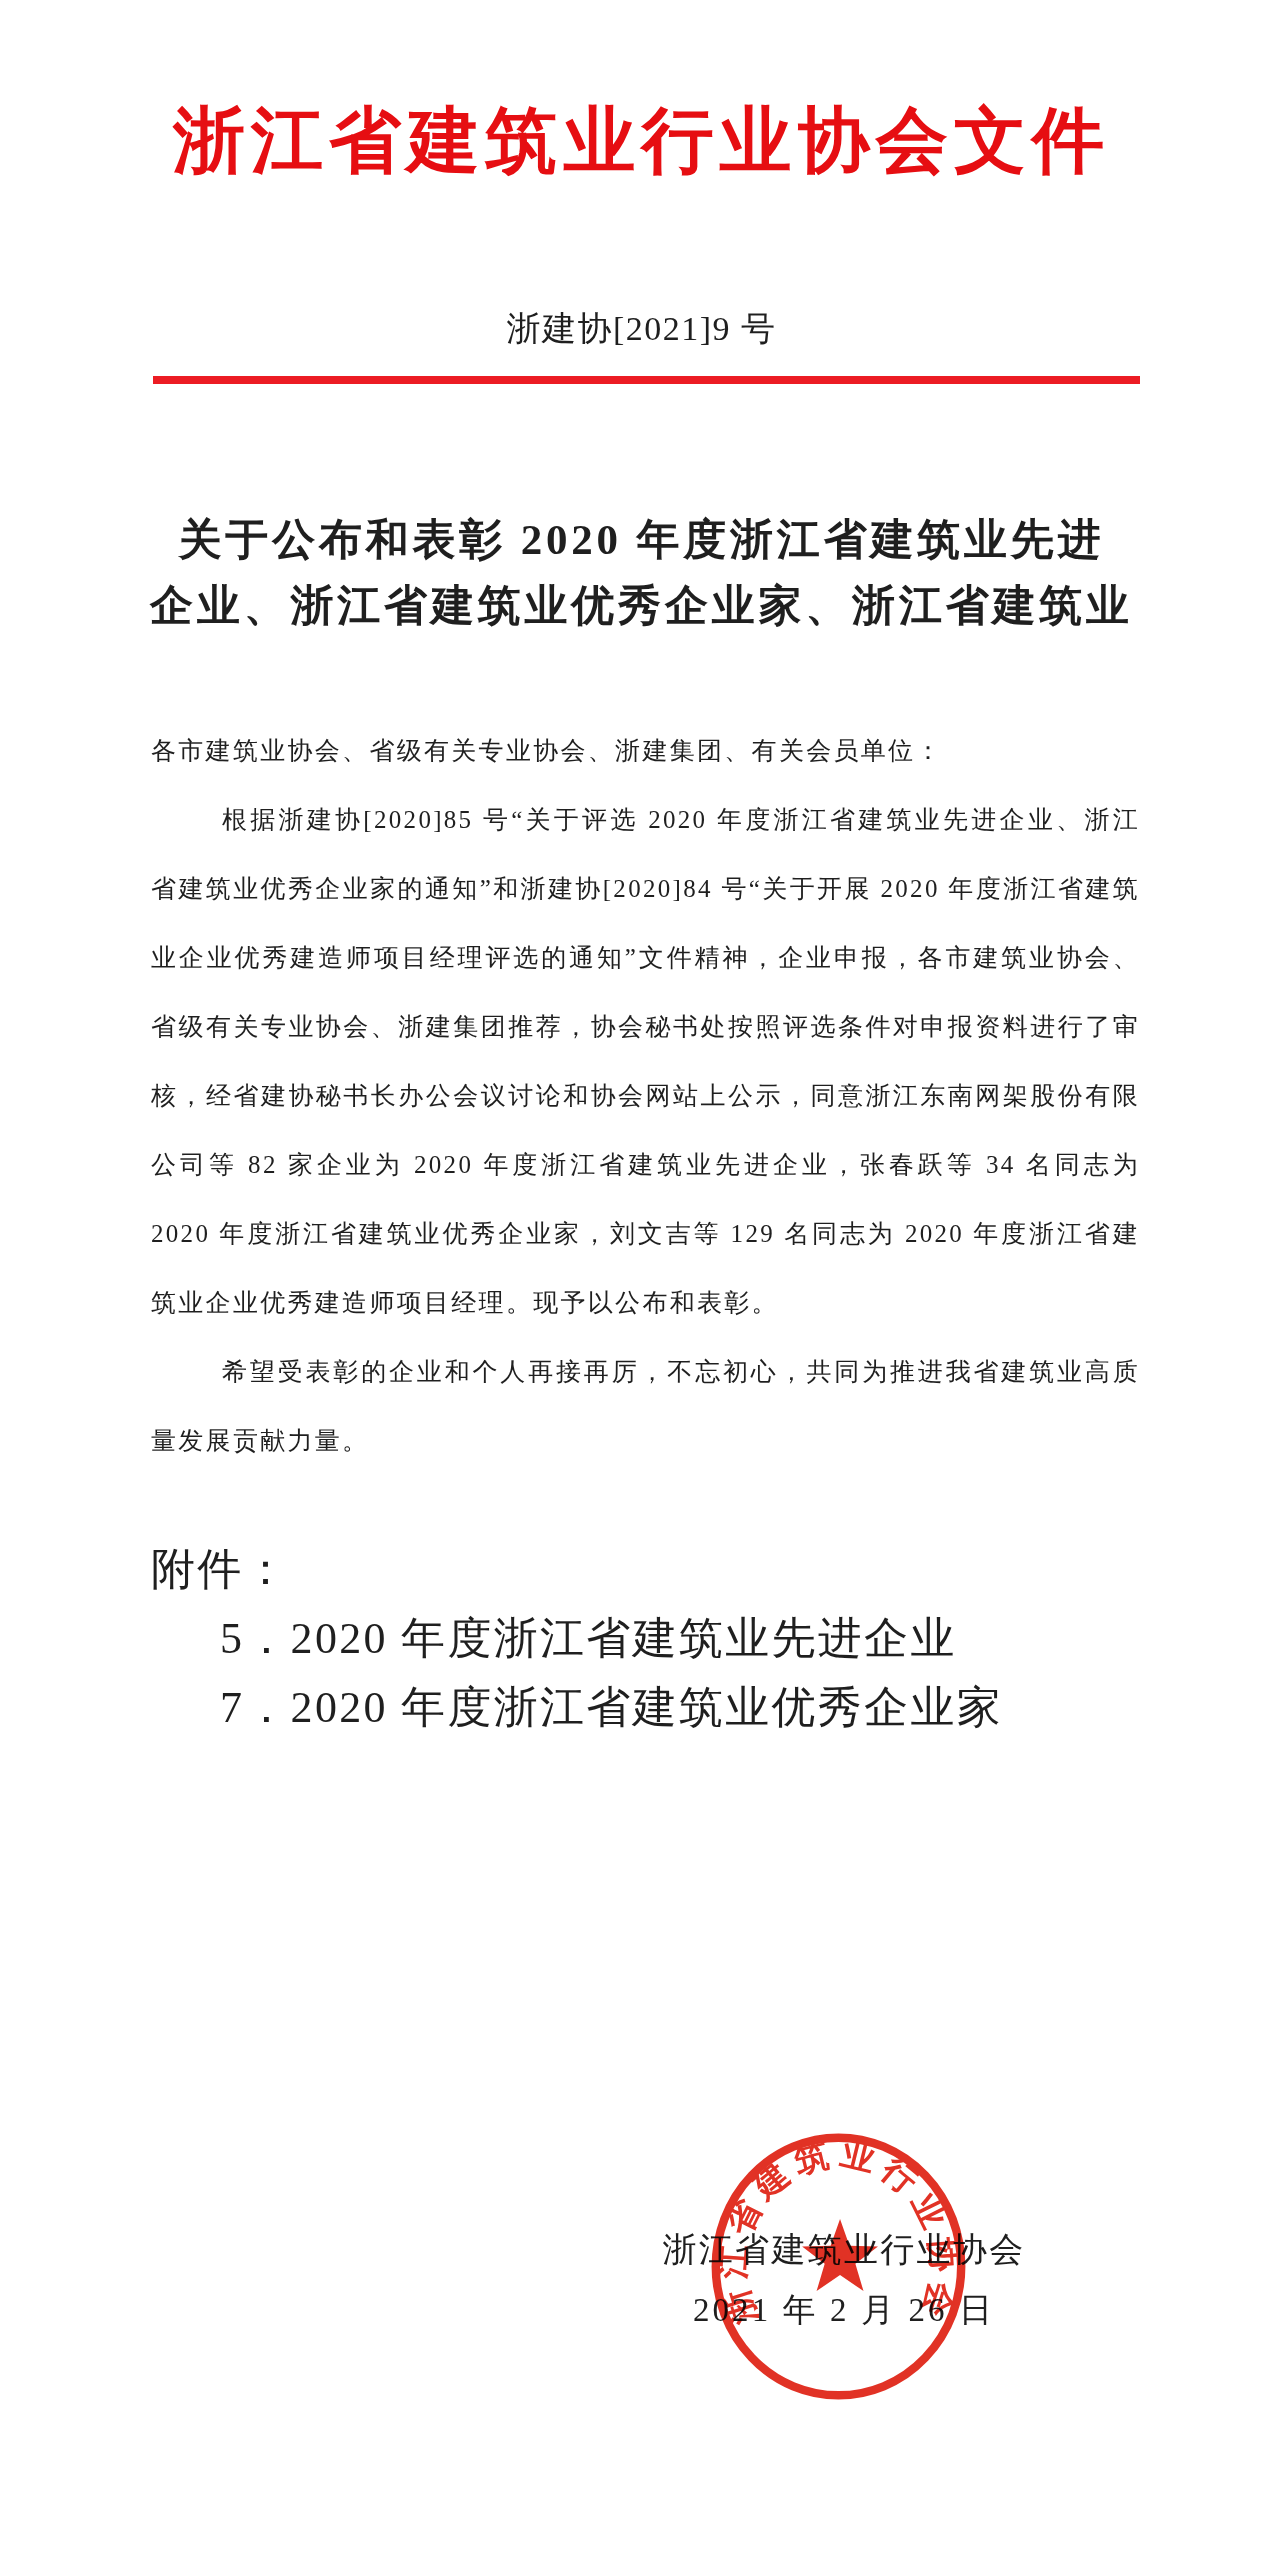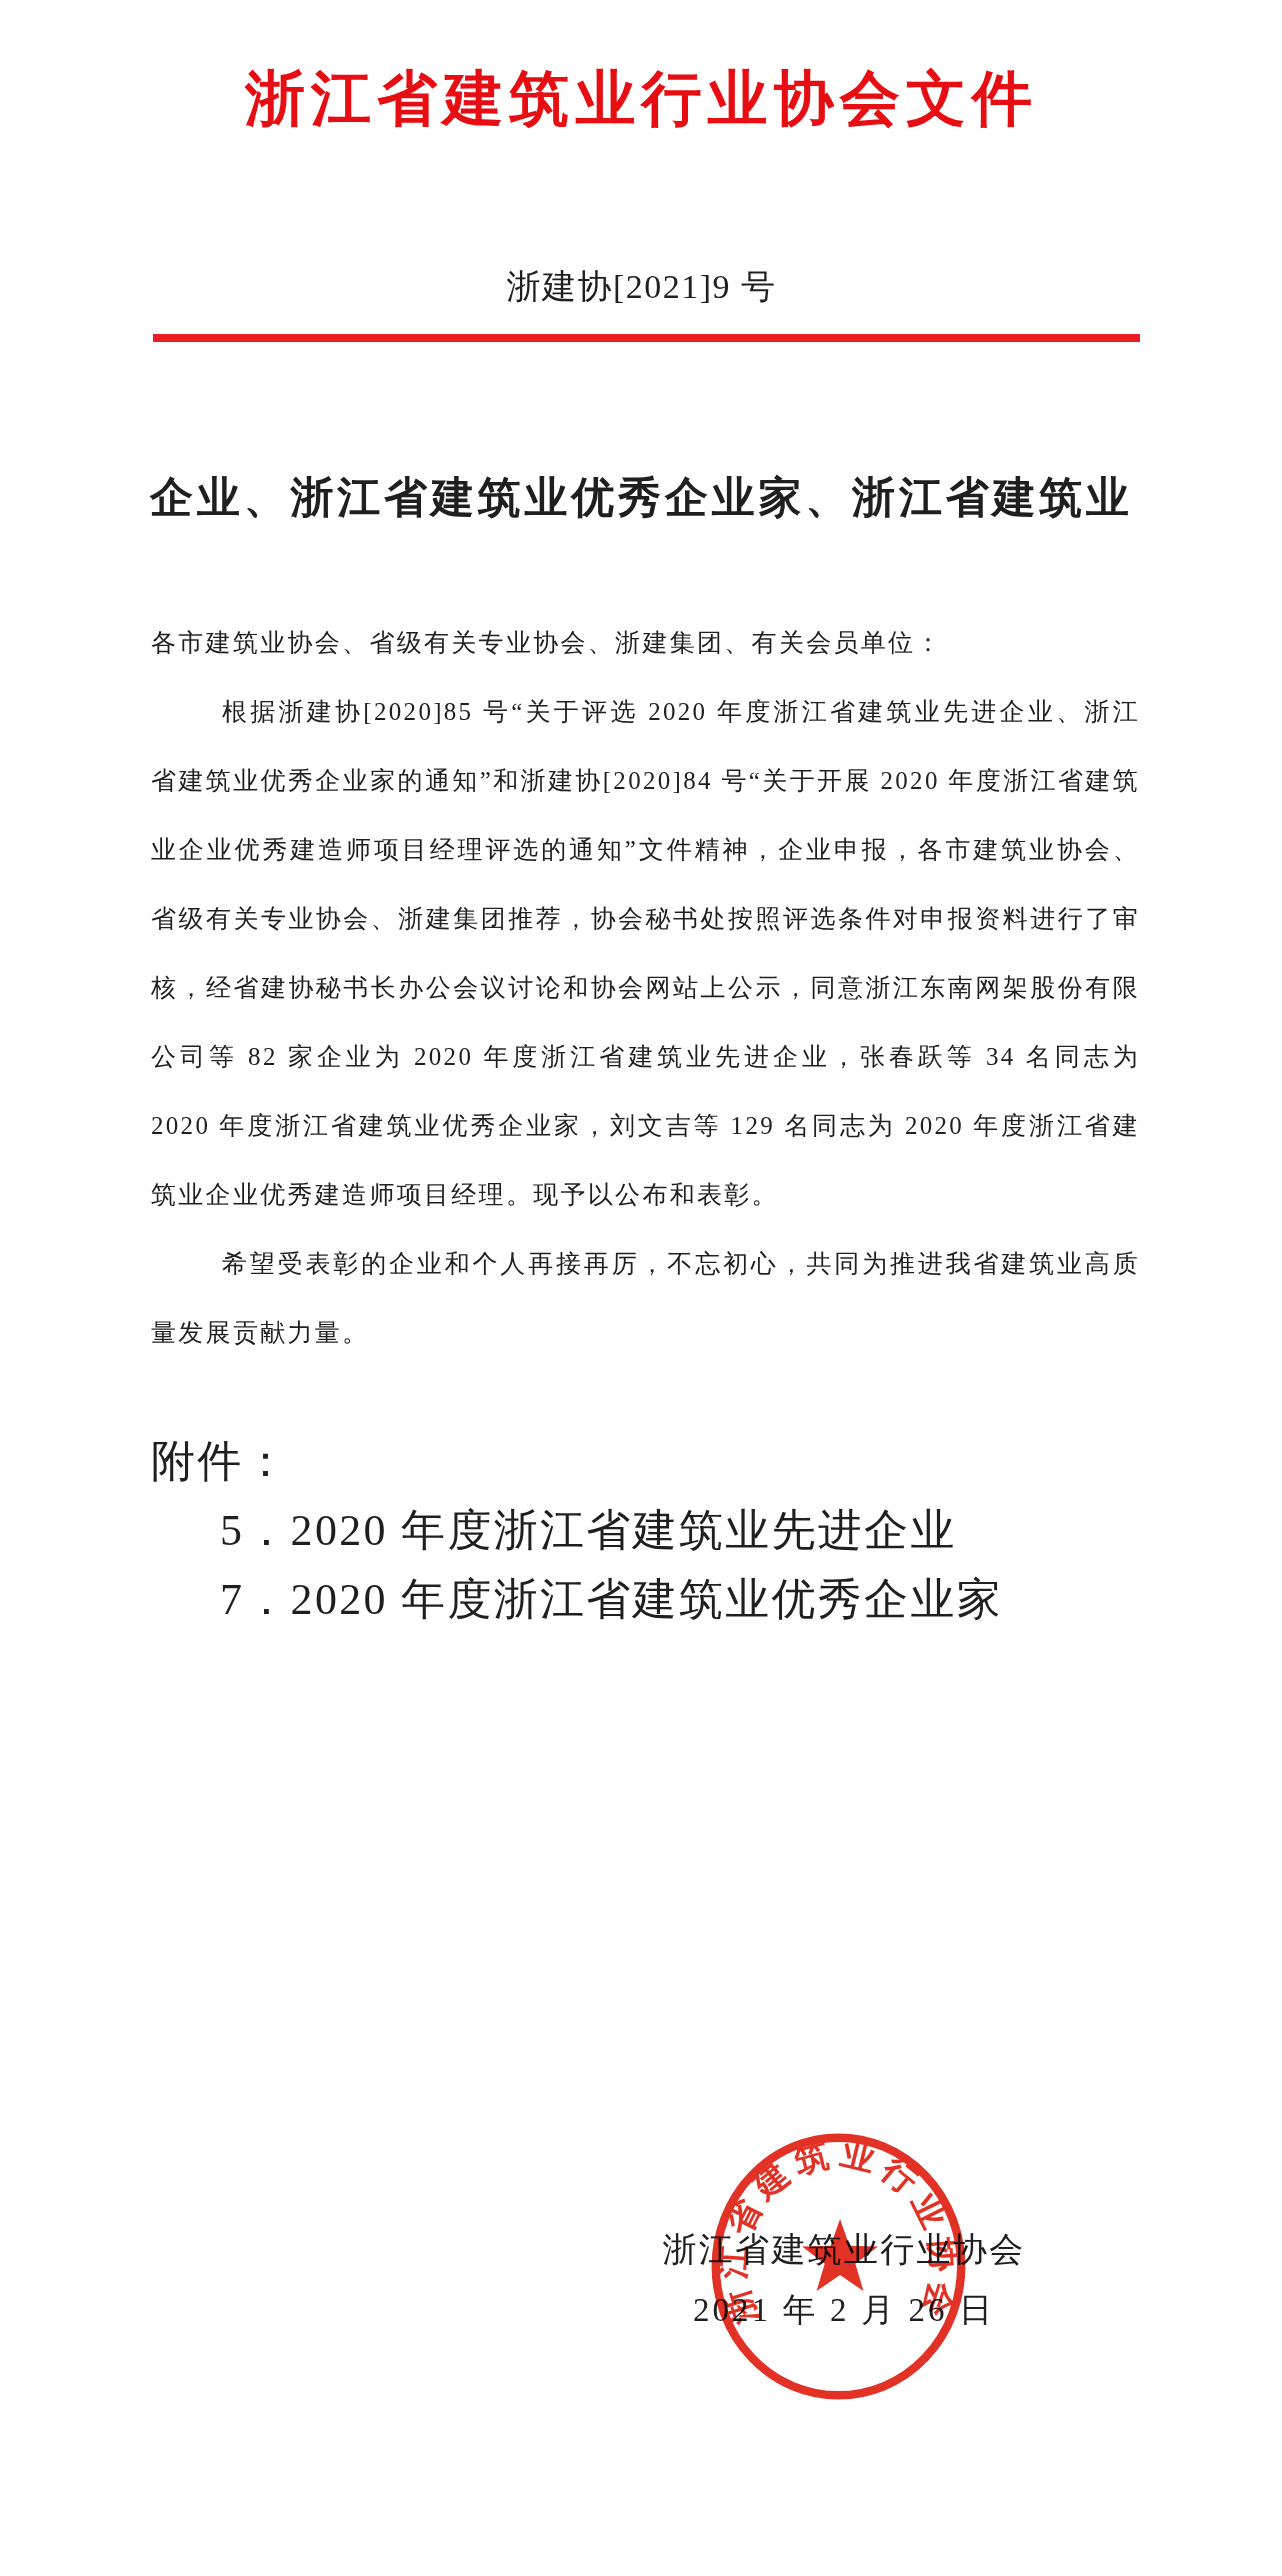--- a/index.html
+++ b/index.html
@@ -12,23 +12,23 @@
   .page{
     position:relative;
     width:1283px;height:2576px;
     background:#ffffff;
     overflow:hidden;
     font-family:"Liberation Serif","DejaVu Serif",serif;
     color:var(--ink);
   }
   
   .banner{
-    padding-top:49px;
+    padding-top:91px;
     text-align:center;
-    font-size:60px;
+    font-size:72px;
     line-height:100px;
     font-weight:900;
     letter-spacing:6.1px;
     color:var(--banner_red);
     white-space:nowrap;
   }
   
   .docnum{
     margin-top:119px;
     text-align:center;
@@ -105,20 +105,21 @@
 
 <div class="page">
 
   <div class="banner">浙江省建筑业行业协会文件</div>
 
   <div class="docnum">浙建协[2021]9 号</div>
 
   <div class="redline"></div>
 
   <h1 class="title">
+    <span class="tline">关于公布和表彰 2020 年度浙江省建筑业先进</span>
     <span class="tline">企业、浙江省建筑业优秀企业家、浙江省建筑业</span>
   </h1>
 
   <div class="bodytext">
     <p class="salutation">各市建筑业协会、省级有关专业协会、浙建集团、有关会员单位：</p>
     <p class="para">根据浙建协[2020]85 号“关于评选 2020 年度浙江省建筑业先进企业、浙江省建筑业优秀企业家的通知”和浙建协[2020]84 号“关于开展 2020 年度浙江省建筑业企业优秀建造师项目经理评选的通知”文件精神，企业申报，各市建筑业协会、省级有关专业协会、浙建集团推荐，协会秘书处按照评选条件对申报资料进行了审核，经省建协秘书长办公会议讨论和协会网站上公示，同意浙江东南网架股份有限公司等 82 家企业为 2020 年度浙江省建筑业先进企业，张春跃等 34 名同志为 2020 年度浙江省建筑业优秀企业家，刘文吉等 129 名同志为 2020 年度浙江省建筑业企业优秀建造师项目经理。现予以公布和表彰。</p>
     <p class="para">希望受表彰的企业和个人再接再厉，不忘初心，共同为推进我省建筑业高质量发展贡献力量。</p>
   </div>
 
   <div class="attachments">

